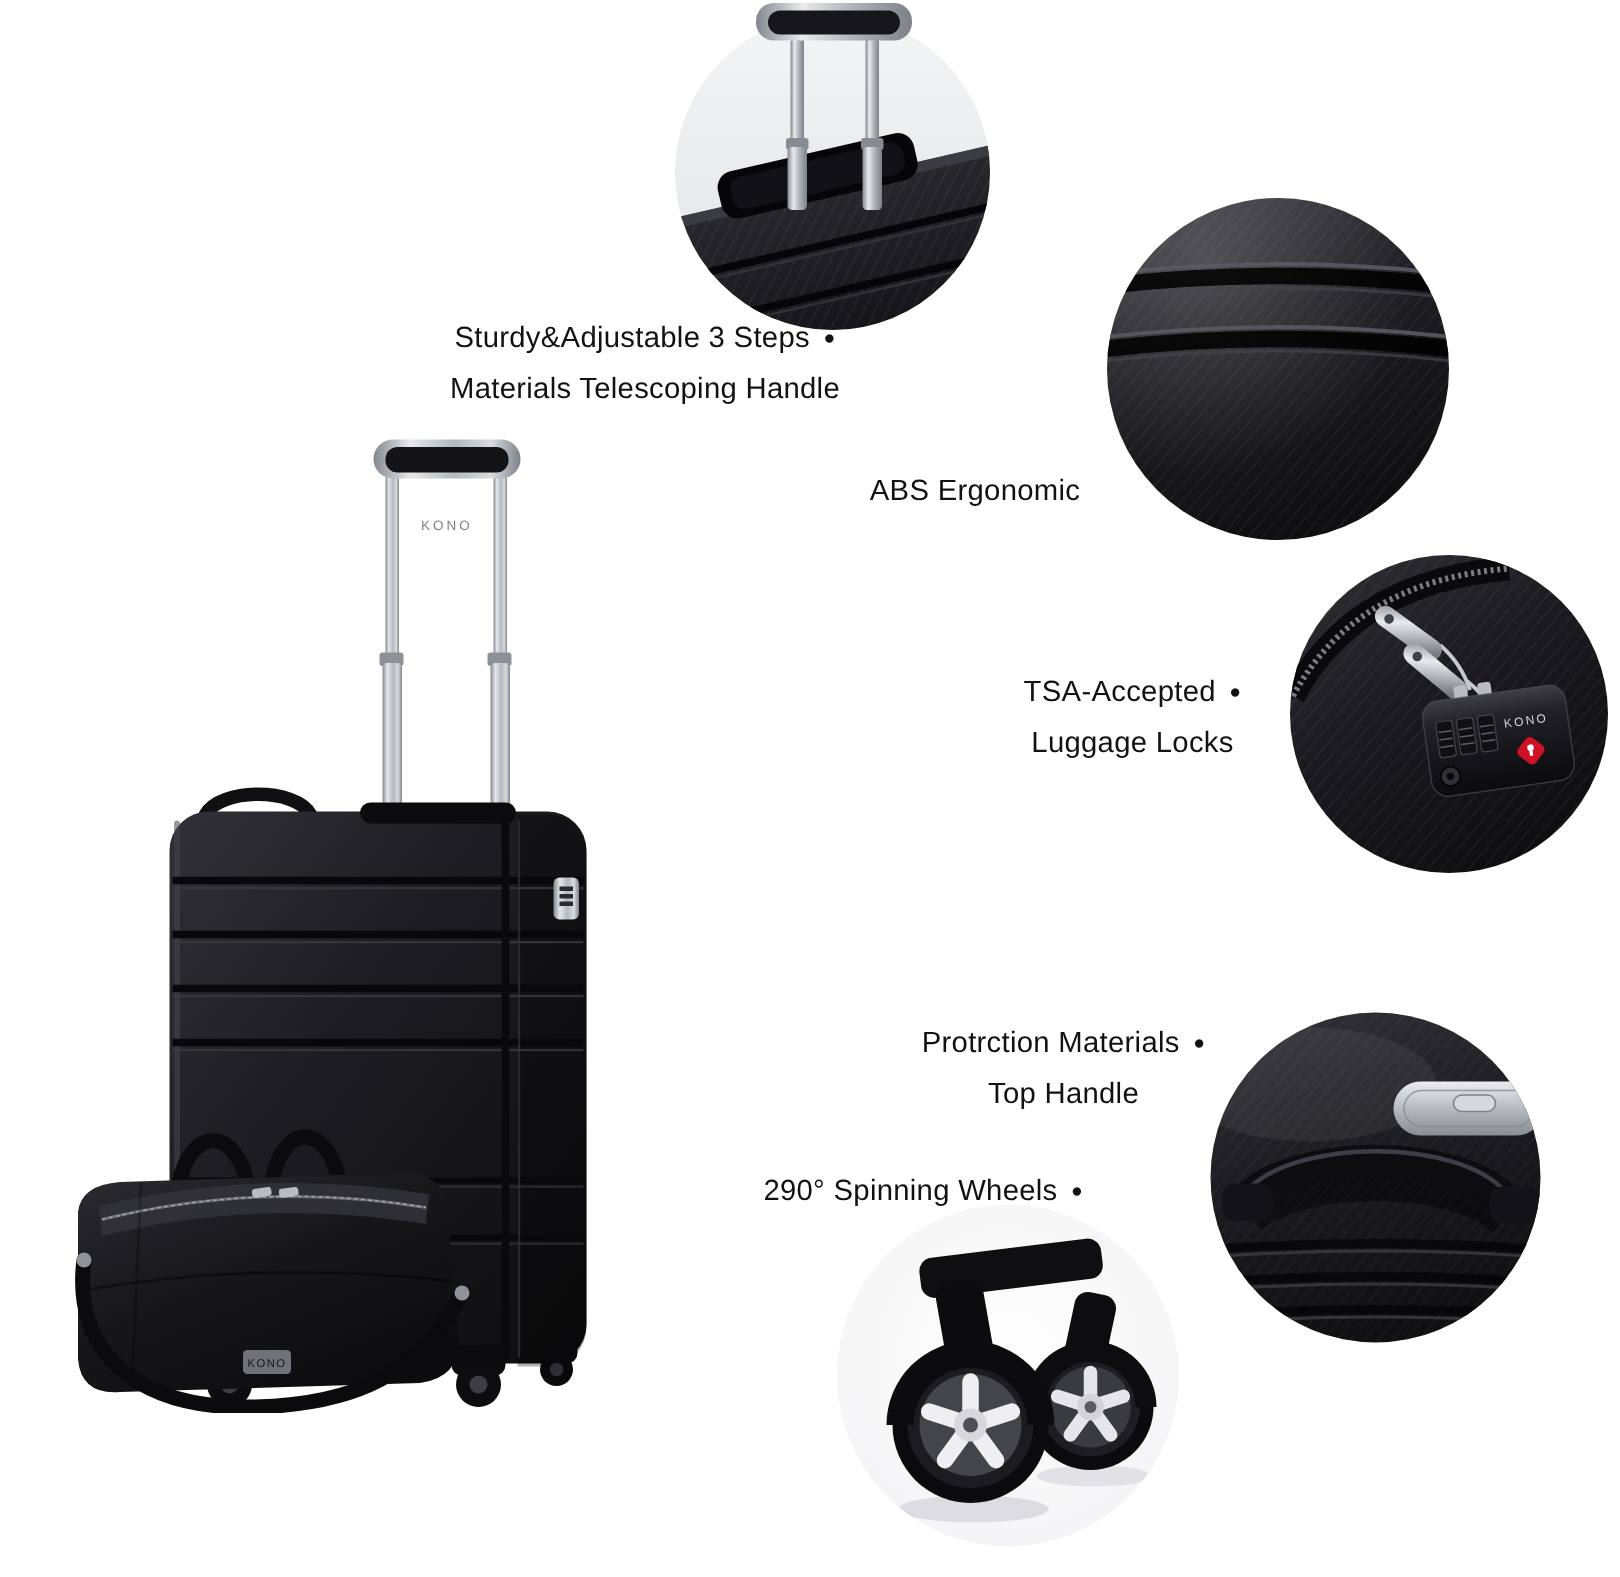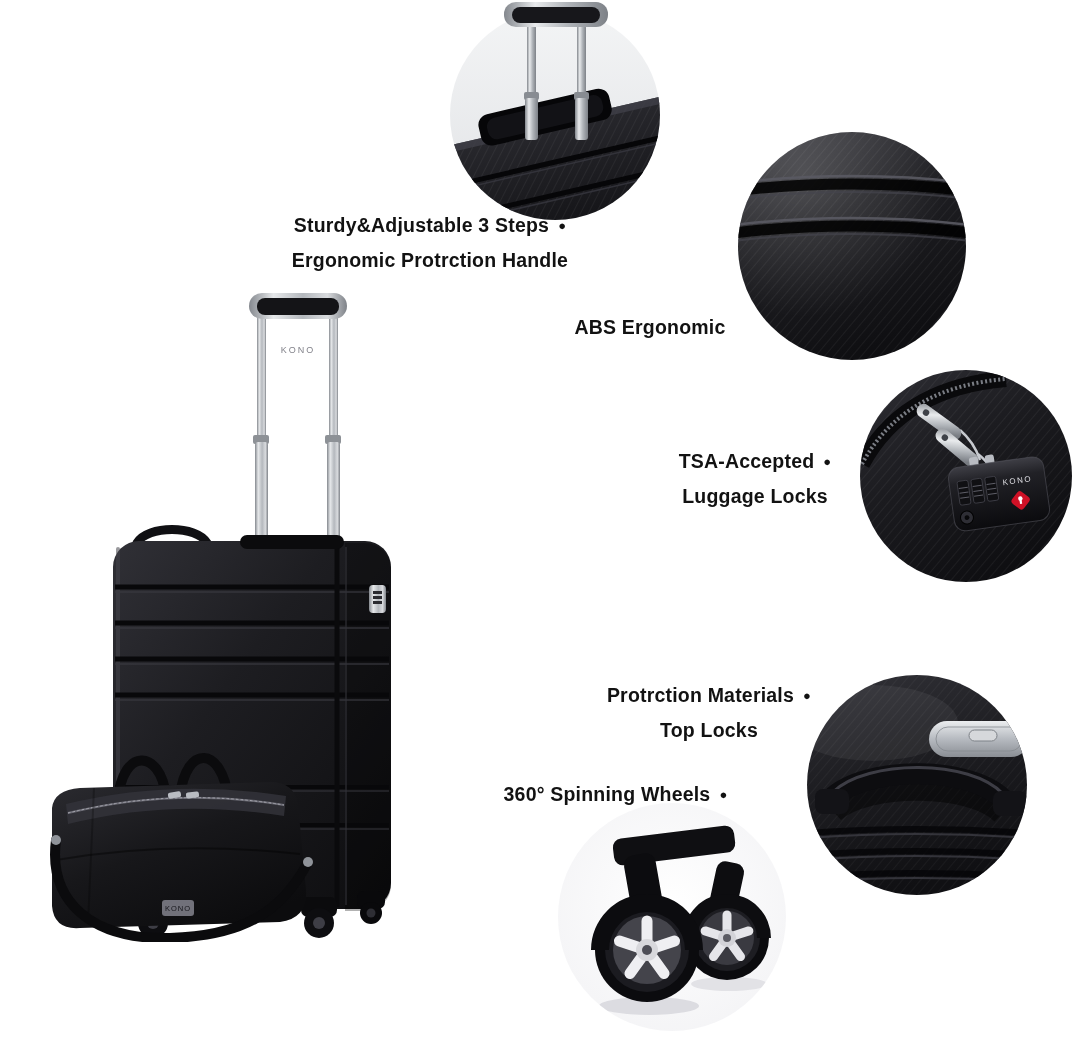--- a/index.html
+++ b/index.html
@@ -1,20 +1,20 @@
 <!DOCTYPE html>
 <html><head>
 <meta charset="utf-8">
 <style>
   html,body{margin:0;padding:0;background:#ffffff;}
   .canvas{position:relative;width:1080px;height:1051px;background:#ffffff;overflow:hidden;
           font-family:"Liberation Sans","DejaVu Sans",sans-serif;}
   .ph{position:absolute;display:block;}
   .label{position:absolute;text-align:center;color:#121212;font-size:19.5px;line-height:34px;
-         letter-spacing:.2px;font-weight:700;}
+         letter-spacing:.2px;font-weight:400;}
   .bullet{font-size:13px;margin-left:9px;vertical-align:2px;}
 </style>
 </head>
 <body>
 
 <div class="canvas">
 
   <svg class="ph" style="left:15px;top:285px;width:385px;height:660px" viewBox="0 0 385 660">
     <defs>
       <linearGradient id="ms-sil" x1="0" y1="0" x2="1" y2="0">
@@ -352,34 +352,34 @@
         </g>
         <circle cx="94" cy="152" r="11" fill="#d8d8dc"></circle>
         <circle cx="94" cy="152" r="5" fill="#4e4e56"></circle>
         <path d="M38 152 A 56 56 0 0 1 150 152 L 132 152 A 38 38 0 0 0 56 152 Z" fill="#0c0c0f"></path>
       </g>
     </g>
   </svg>
 
   <div class="label" style="left:255px;top:208px;width:350px">
     <div><span>Sturdy&amp;Adjustable 3 Steps</span><span class="bullet">●</span></div>
-    <div>Ergonomic Protrction Handle</div>
+    <div>Materials Telescoping Handle</div>
   </div>
 
   <div class="label" style="left:545px;top:310px;width:210px">
     <div>ABS Ergonomic</div>
   </div>
 
   <div class="label" style="left:655px;top:444px;width:200px">
     <div><span>TSA-Accepted</span><span class="bullet">●</span></div>
     <div>Luggage Locks</div>
   </div>
 
   <div class="label" style="left:598px;top:678px;width:222px">
     <div><span>Protrction Materials</span><span class="bullet">●</span></div>
-    <div>Top Locks</div>
+    <div>Top Handle</div>
   </div>
 
   <div class="label" style="left:468px;top:777px;width:295px">
-    <div><span>360° Spinning Wheels</span><span class="bullet">●</span></div>
+    <div><span>290° Spinning Wheels</span><span class="bullet">●</span></div>
   </div>
 
 </div>
 
 </body></html>

